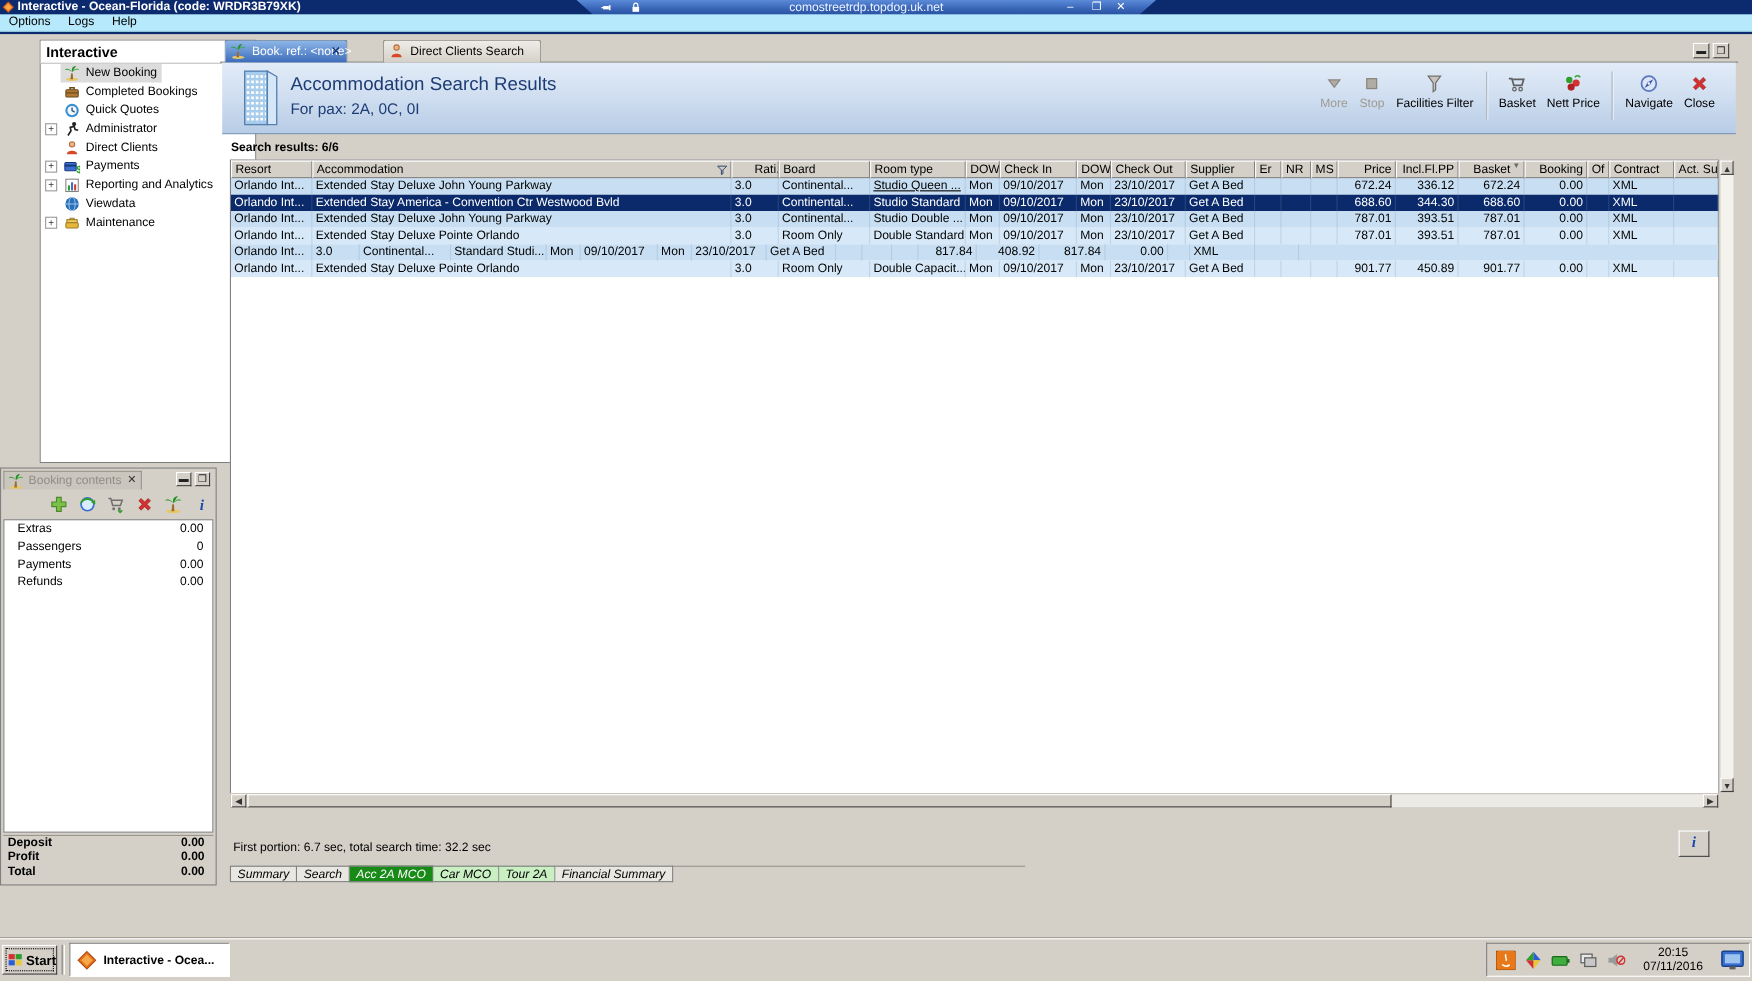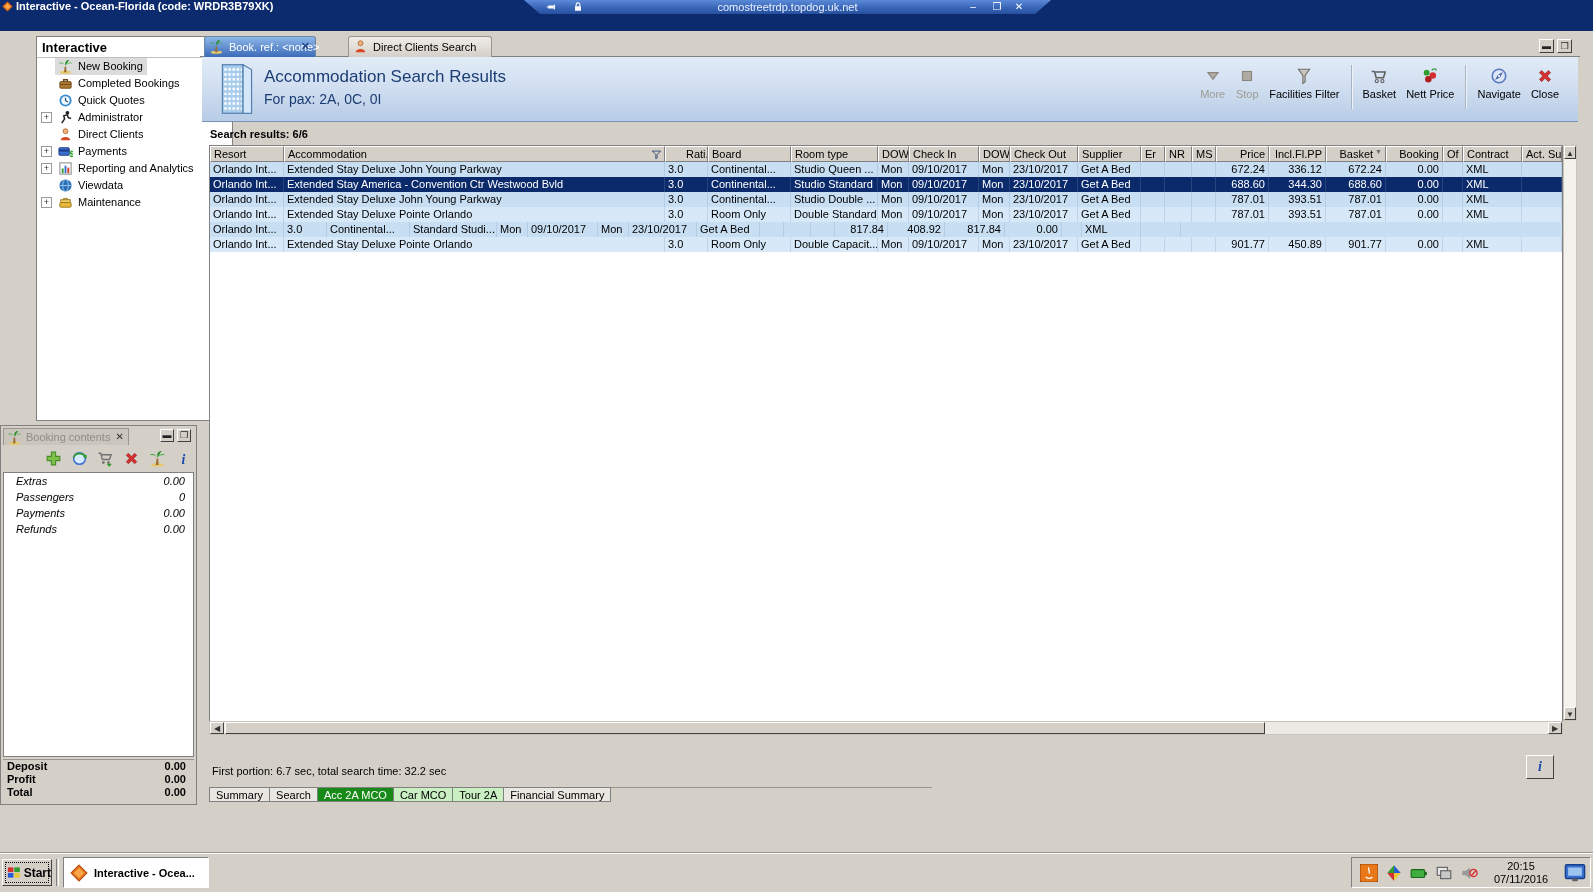--- a/index.html
+++ b/index.html
@@ -36,21 +36,21 @@
   .tree-ico,.tree-label { z-index:1; }
 
   
   .bk-panel { left:0; top:425px; width:197px; height:380px; background:#d4d0c8; border:1px solid #808080; }
   .bk-tab { position:absolute; left:2px; top:2px; width:126px; height:17px; background:#cac6be; border:1px solid #9a968e; border-bottom:none; }
   .bk-tab-label { position:absolute; left:22px; top:2px; color:#8f8d88; }
   .bk-tab-x { position:absolute; right:4px; top:2px; font-weight:bold; color:#333; font-size:10px; }
   .bk-winbtn { position:absolute; top:3px; width:14px; height:13px; font-size:9px; line-height:11px; text-align:center; color:#222; }
   .bk-toolbar { position:absolute; left:0; top:20px; width:195px; height:25px; display:flex; align-items:center; justify-content:center; gap:9px; padding-left:40px; }
   .bk-list { position:absolute; left:2px; top:46px; width:191px; height:285px; background:#fff; border:1px solid #808080; }
-  .bk-row { position:relative; height:16px; line-height:16px;font-style:italic; }
+  .bk-row { position:relative; height:16px; line-height:16px; }
   .bk-row .lbl { position:absolute; left:12px; }
   .bk-row .val { position:absolute; right:8px; }
   .bk-totals { position:absolute; left:2px; top:333px; width:191px; height:44px; border-top:1px solid #9a968e; }
   .bk-trow { position:relative; height:13px; line-height:13px; font-weight:bold; }
   .bk-trow .lbl { position:absolute; left:4px; }
   .bk-trow .val { position:absolute; right:8px; }
 
   
   .main { left:200px; top:36px; width:1380px; height:774px; }
   .tabbar { position:absolute; left:0; top:0; width:1380px; height:21px; border-bottom:1px solid #808080; }
@@ -93,21 +93,21 @@
   .hs-arrow { position:absolute; top:0; width:14px; height:12px; font-size:8px; line-height:12px; text-align:center; color:#333; }
   .hs-thumb { position:absolute; left:15px; top:0; width:1040px; height:12px; }
   .vscroll { position:absolute; left:1363px; top:109px; width:14px; height:576px; background:#f4f2ec; border:1px solid #c8c4bc; }
   .vs-arrow { position:absolute; left:0; width:12px; height:13px; font-size:8px; line-height:13px; text-align:center; color:#333; }
 
   .portion-text { position:absolute; left:12px; top:729px; color:#000; }
   .info-btn { position:absolute; left:1326px; top:719px; width:28px; height:24px; text-align:center; line-height:22px; font-weight:bold; font-style:italic; font-size:14px; color:#1a4ab0; font-family:"Liberation Serif","DejaVu Serif",serif; }
 
   .btabs { position:absolute; left:9px; top:751px; height:15px; display:flex; }
   .btabs-line { position:absolute; left:9px; top:751px; width:723px; height:15px; border-top:1px solid #9a968e; }
-  .btab { height:15px; line-height:14px; padding:0 6px; border:1px solid #808080; border-left:none; background:#e9e7e1; color:#000; white-space:nowrap; }
+  .btab { height:15px; line-height:14px; padding:0 6px; border:1px solid #808080; border-left:none; background:#e9e7e1; color:#000; white-space:nowrap;font-style:italic; }
   .btab:first-child { border-left:1px solid #808080; }
   .btab.green-dark { background:#178a17; color:#fff; }
   .btab.green-light { background:#c9efc2; }
 
   
   .statusbar { left:0; top:810px; width:1593px; height:17px; background:#d4d0c8; border-top:1px solid #9a968e; box-shadow:inset 0 1px 0 #fff; }
   .status-center { position:absolute; left:755px; top:3px; color:#000; white-space:nowrap; }
   .status-right { position:absolute; right:30px; top:3px; color:#000; }
   .sep-sp { display:inline-block; width:18px; }
 
@@ -302,20 +302,21 @@
       <svg class="abs ic" style="left:48px;top:1px" width="12" height="12">
           <use href="#lock-icon"></use>
         </svg>
       <div class="abs rdp-host">comostreetrdp.topdog.uk.net</div>
       <div class="abs rdp-btn" style="right:70px">–</div>
       <div class="abs rdp-btn" style="right:46px">❐</div>
       <div class="abs rdp-btn" style="right:24px">✕</div>
     </div>
   </div>
 
+  <div class="abs menubar"><span class="menu-item">Options</span><span class="menu-item">Logs</span><span class="menu-item">Help</span></div>
 
   <div class="abs sidebar">
     <div class="sb-header">
       <span class="sb-title">Interactive</span>
       <span class="sb-collapse">−</span>
     </div>
     <div id="tree">
         <div class="tree-row sel">
           <div class="tree-hl" style="width: 91.6px;"></div>
           <svg width="15" height="15" class="ic tree-ico">
@@ -543,21 +544,21 @@
           <div class="gh-cell" style="width: 20px;"><span>Of</span></div>
           <div class="gh-cell" style="width: 59px;"><span>Contract</span></div>
           <div class="gh-cell" style="width: 40px;"><span>Act. Su</span></div>
         </div>
       <div id="grid-rows">
           <div class="g-row odd">
             <div class="g-cell" style="width: 74px;">Orlando Int...</div>
             <div class="g-cell" style="width: 381px;">Extended Stay Deluxe John Young Parkway</div>
             <div class="g-cell" style="width: 43px;">3.0</div>
             <div class="g-cell" style="width: 83px;">Continental...</div>
-            <div class="g-cell" style="width: 87px;">Studio Queen ...</div>
+            <div class="g-cell" style="width: 87px; text-decoration: underline;">Studio Queen ...</div>
             <div class="g-cell" style="width: 31px;">Mon</div>
             <div class="g-cell" style="width: 70px;">09/10/2017</div>
             <div class="g-cell" style="width: 31px;">Mon</div>
             <div class="g-cell" style="width: 68px;">23/10/2017</div>
             <div class="g-cell" style="width: 63px;">Get A Bed</div>
             <div class="g-cell" style="width: 24px;"></div>
             <div class="g-cell" style="width: 27px;"></div>
             <div class="g-cell" style="width: 24px;"></div>
             <div class="g-cell r" style="width: 53px;">672.24</div>
             <div class="g-cell r" style="width: 57px;">336.12</div>

